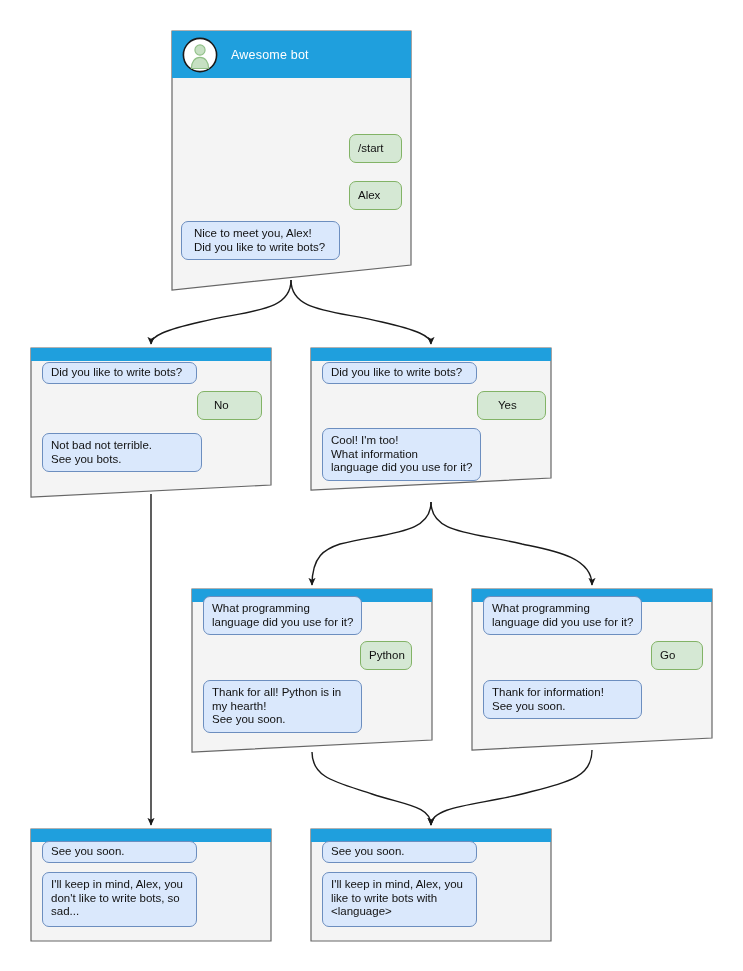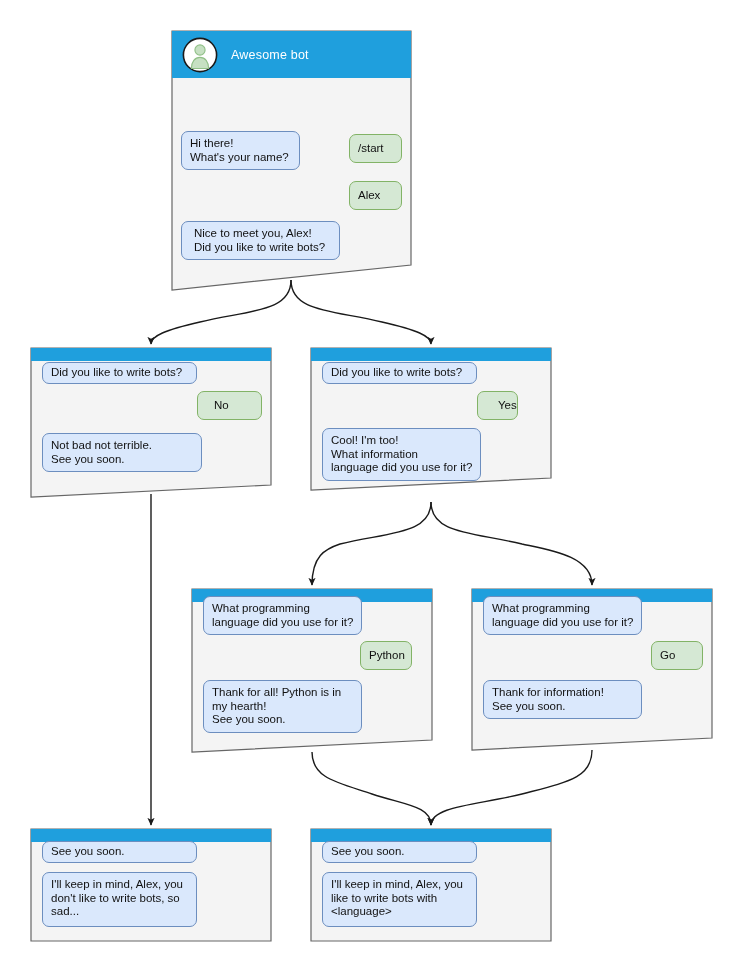--- a/index.html
+++ b/index.html
@@ -85,39 +85,37 @@
       <circle cx="18" cy="18" r="16.6" fill="#ffffff" stroke="#1a1a1a" stroke-width="1.6"></circle>
       <circle cx="18" cy="13" r="5.1" fill="#c6e0c2" stroke="#8fbf86" stroke-width="1.1"></circle>
       <path d="M9.4,31.5 C9.4,24.6 12.9,20.4 18,20.4 C23.1,20.4 26.6,24.6 26.6,31.5 Z" fill="#c6e0c2" stroke="#8fbf86" stroke-width="1.1"></path>
     </svg>
   </div>
   <div class="hdr-title" style="left:231px;top:48px;">Awesome bot</div>
 
   <div class="bubble user" style="left:349px;top:91px;width:53px;height:29px;
        display:flex;align-items:center;margin-top:43px;">/start</div>
 
-  <div class="bubble bot" style="left:181px;top:131px;width:119px;height:39px;">Hi there!
-What's your name?</div>
 
   <div class="bubble user" style="left:349px;top:181px;width:53px;height:29px;
        display:flex;align-items:center;">Alex</div>
 
   <div class="bubble bot" style="left:181px;top:221px;width:159px;height:39px;padding-left:12px;">Nice to meet you, Alex!
 Did you like to write bots?</div>
 
   <div class="bubble bot" style="left:42px;top:362px;width:155px;height:22px;
        display:flex;align-items:center;">Did you like to write bots?</div>
   <div class="bubble user" style="left:197px;top:391px;width:65px;height:29px;
        display:flex;align-items:center;padding-left:16px;">No</div>
   <div class="bubble bot" style="left:42px;top:433px;width:160px;height:39px;">Not bad not terrible.
-See you soon.</div>
+See you bots.</div>
 
   <div class="bubble bot" style="left:322px;top:362px;width:155px;height:22px;
        display:flex;align-items:center;">Did you like to write bots?</div>
-  <div class="bubble user" style="left:477px;top:391px;width:41px;height:29px;
+  <div class="bubble user" style="left:477px;top:391px;width:69px;height:29px;
        display:flex;align-items:center;padding-left:20px;">Yes</div>
   <div class="bubble bot" style="left:322px;top:428px;width:159px;height:53px;">Cool! I'm too!
 What information
 language did you use for it?</div>
 
   <div class="bubble bot" style="left:203px;top:596px;width:159px;height:39px;">What programming
 language did you use for it?</div>
   <div class="bubble user" style="left:360px;top:641px;width:52px;height:29px;
        display:flex;align-items:center;">Python</div>
   <div class="bubble bot" style="left:203px;top:680px;width:159px;height:53px;">Thank for all! Python is in

